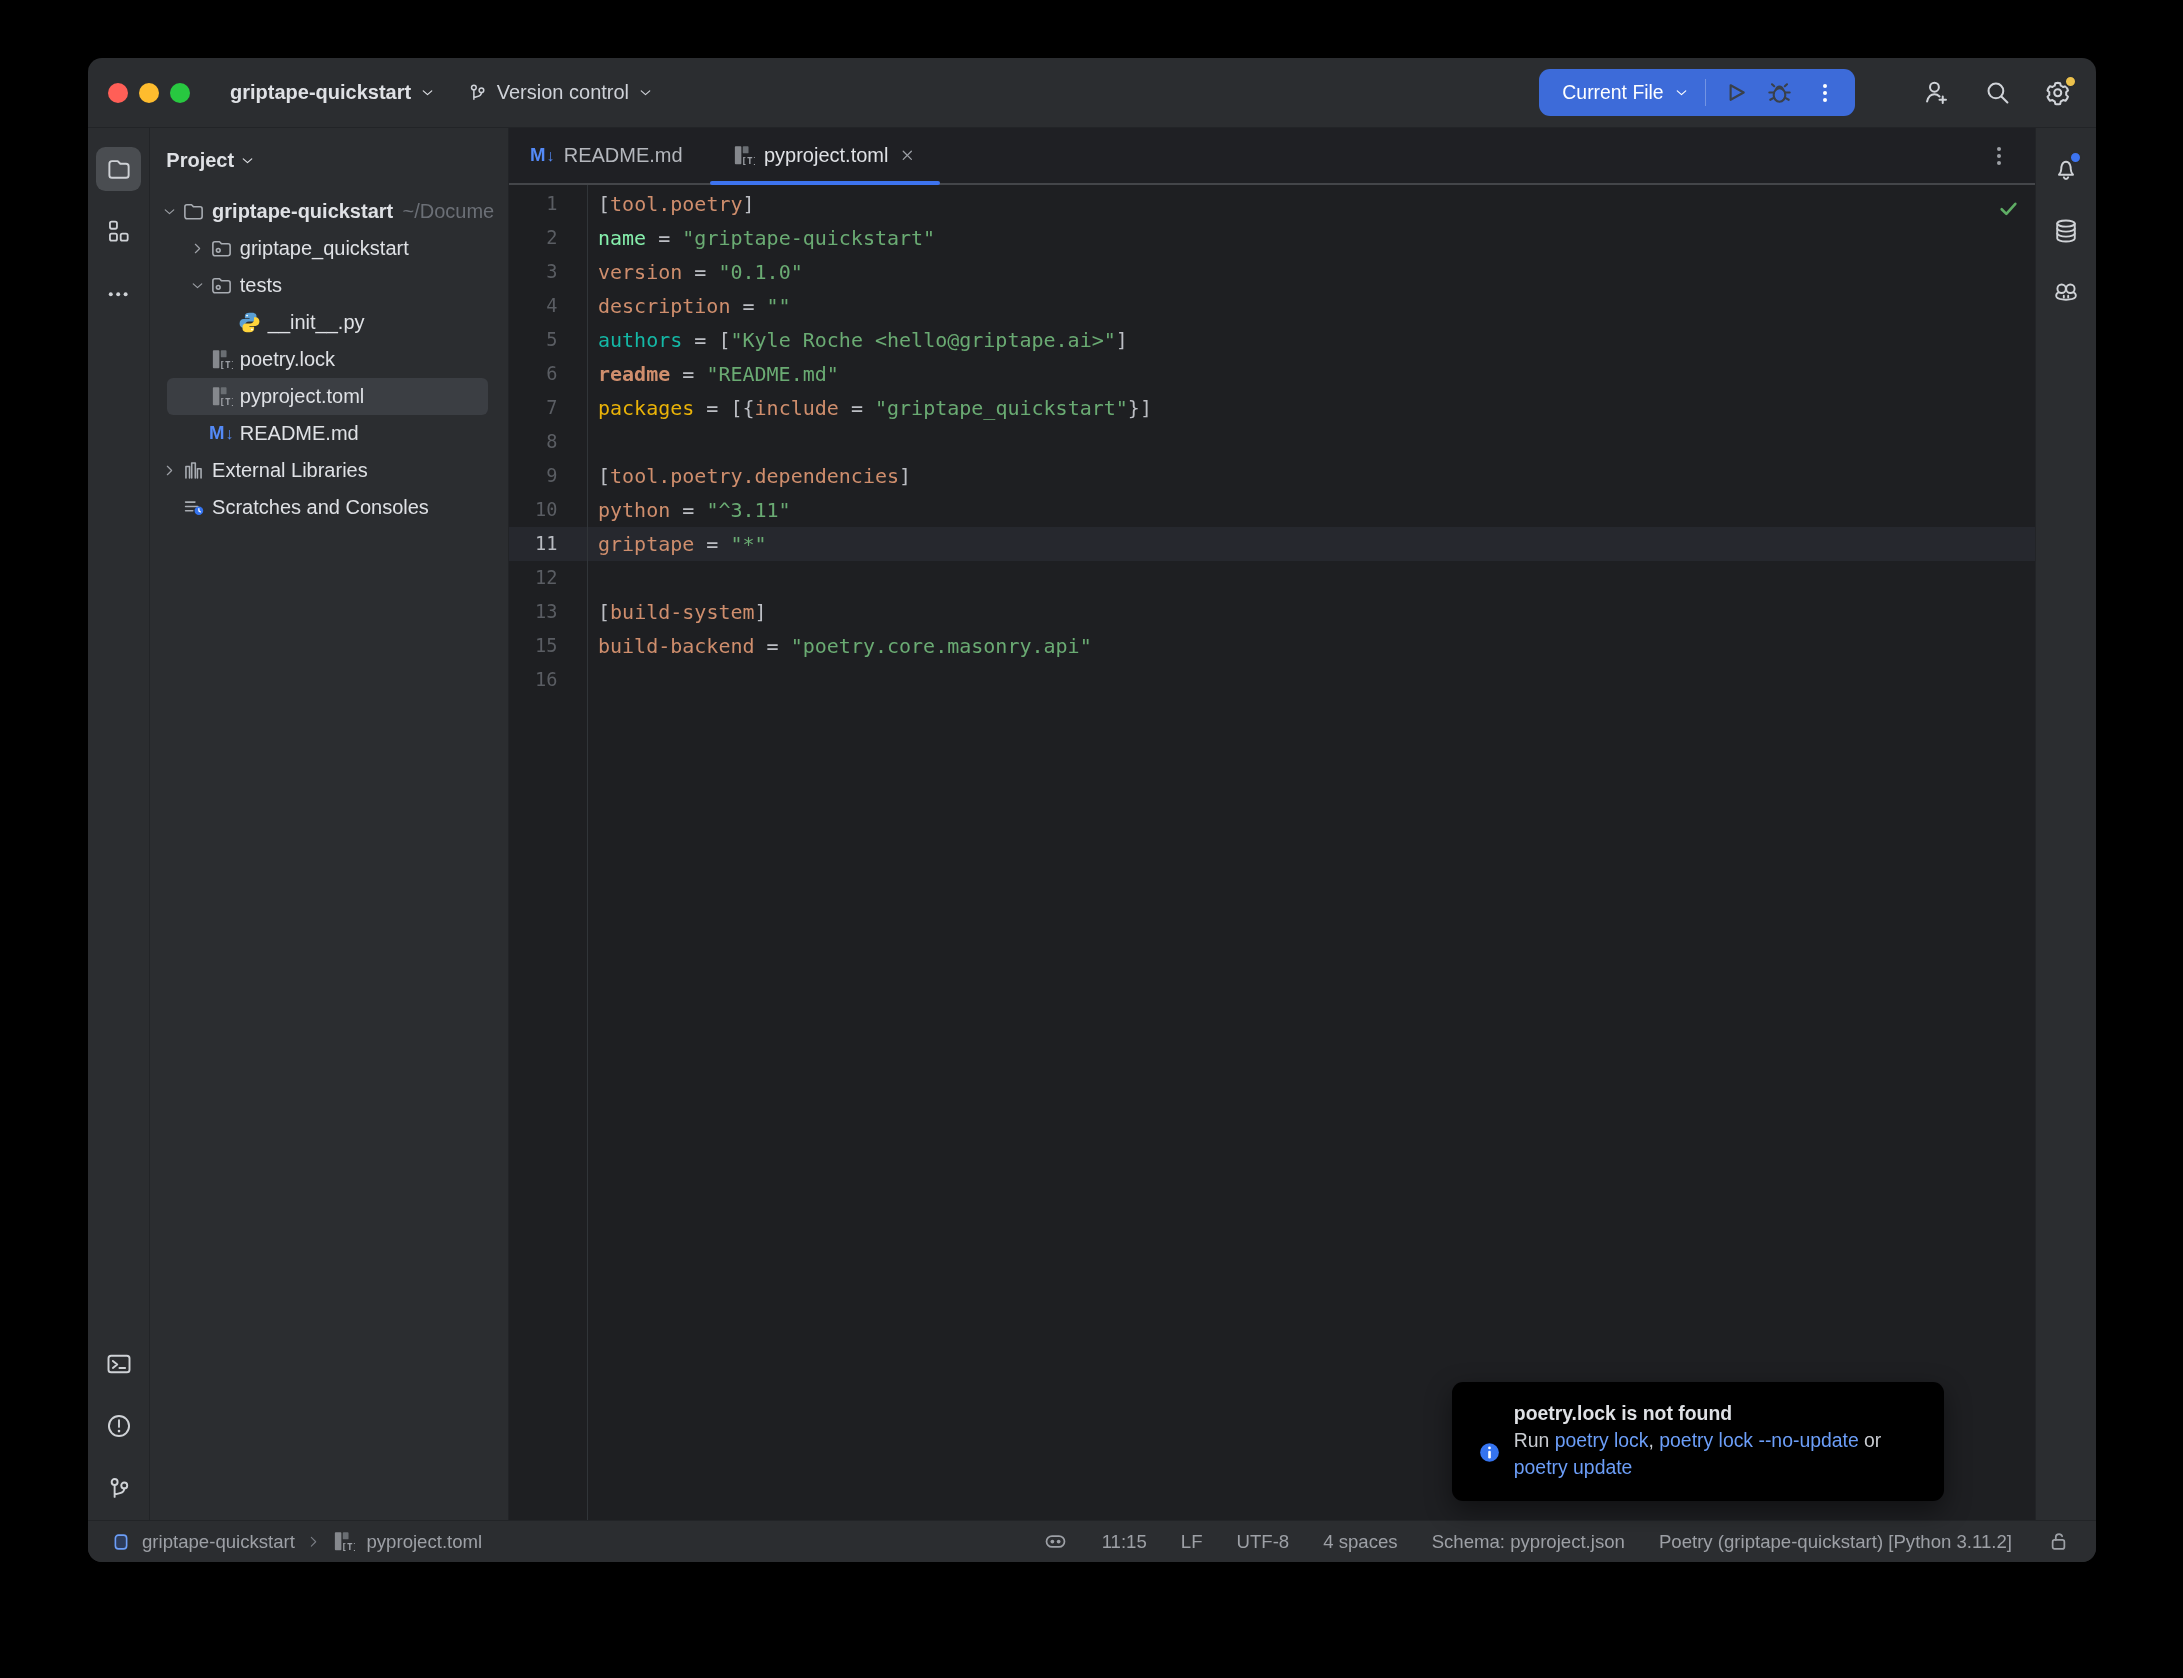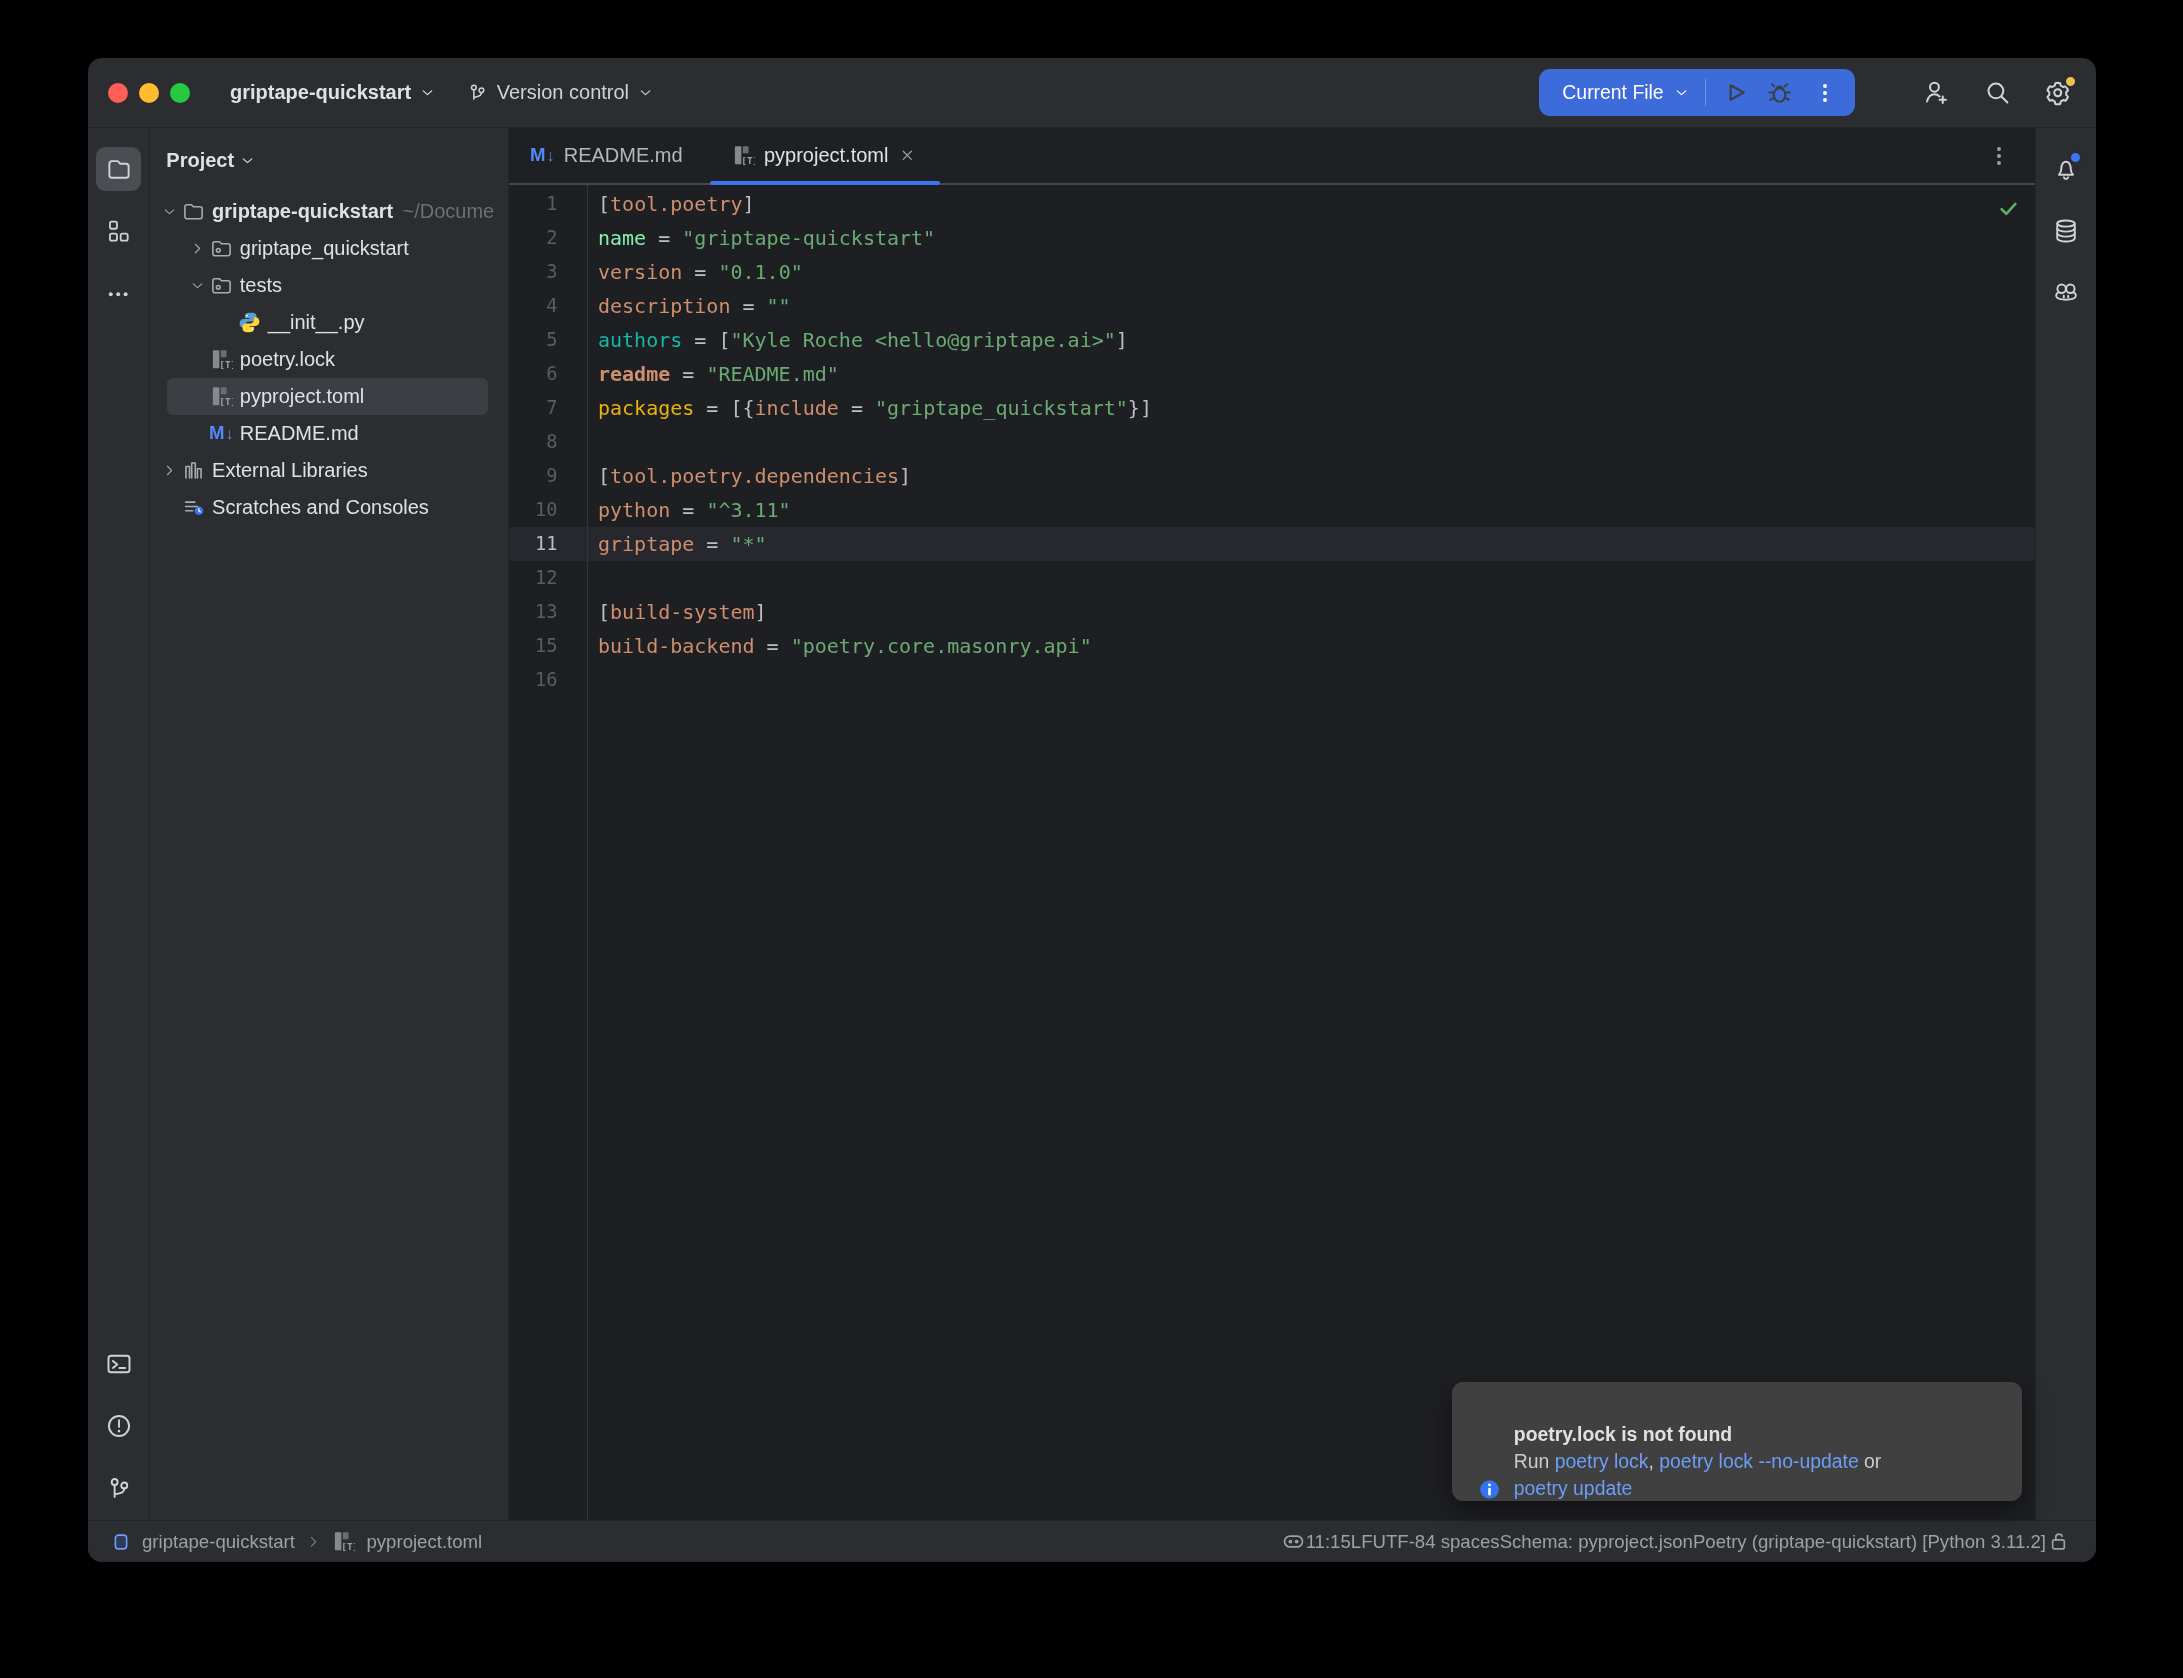--- a/index.html
+++ b/index.html
@@ -65,33 +65,33 @@
   .gutter-line { position:absolute; left:78px; top:0; bottom:0; width:0.8px; background:#313539; }
   .crow { display:flex; height:34px; align-items:center; }
   .crow .ln { flex:0 0 78px; text-align:right; padding-right:29.5px; color:#5A5D63;
               font-family:"DejaVu Sans Mono", monospace; font-size:18.6px; }
   .crow .ct { padding-left:11px; font-family:"DejaVu Sans Mono", monospace; font-size:20px; white-space:pre; }
   .crow.current { background:#26282E; }
   .crow.current .ln { color:#B9BCC2; }
   .check-mark { position:absolute; right:15.5px; top:12.4px; }
 
   
-  .notification { position:absolute; left:1364px; top:1324px; width:570px; height:119px;
-                  background:#404040; border-radius:11px; display:flex; padding:18.6px 22px 0 26.4px; gap:12.4px;
-                  box-shadow:0 9.3px 26.4px rgba(0,0,0,.45); z-index:5;align-items:flex-end; }
+  .notification { position:absolute; left:1364px; top:1324px; width:492px; height:119px;
+                  background:#000000; border-radius:11px; display:flex; padding:18.6px 22px 0 26.4px; gap:12.4px;
+                  box-shadow:0 9.3px 26.4px rgba(0,0,0,.45); z-index:5; }
   .notif-title { color:#DFE1E5; font-size:19.4px; font-weight:700; line-height:25px; }
   .notif-body { color:#C8CBD0; font-size:19.4px; line-height:26.4px; margin-top:1.6px; }
   .notif-body .lnk { color:#6C9EF8; }
 
   
   .statusbar { height:42px; flex:0 0 42px; background:#2B2D30; border-top:0.8px solid #222427;
                display:flex; align-items:center; justify-content:space-between;
                font-size:18.6px; color:#9DA0A6; padding:0 25px 0 23px; }
   .crumbs { display:flex; align-items:center; gap:11px; }
-  .sb-right { display:flex; align-items:center; }
+  .sb-right { display:flex; align-items:center; gap:34px; }
   .icon { display:inline-flex; align-items:center; justify-content:center; }
   svg { display:block; }
 </style>
 </head>
 <body>
 
 <div class="window">
 
   <div class="titlebar">
     <div class="traffic">

